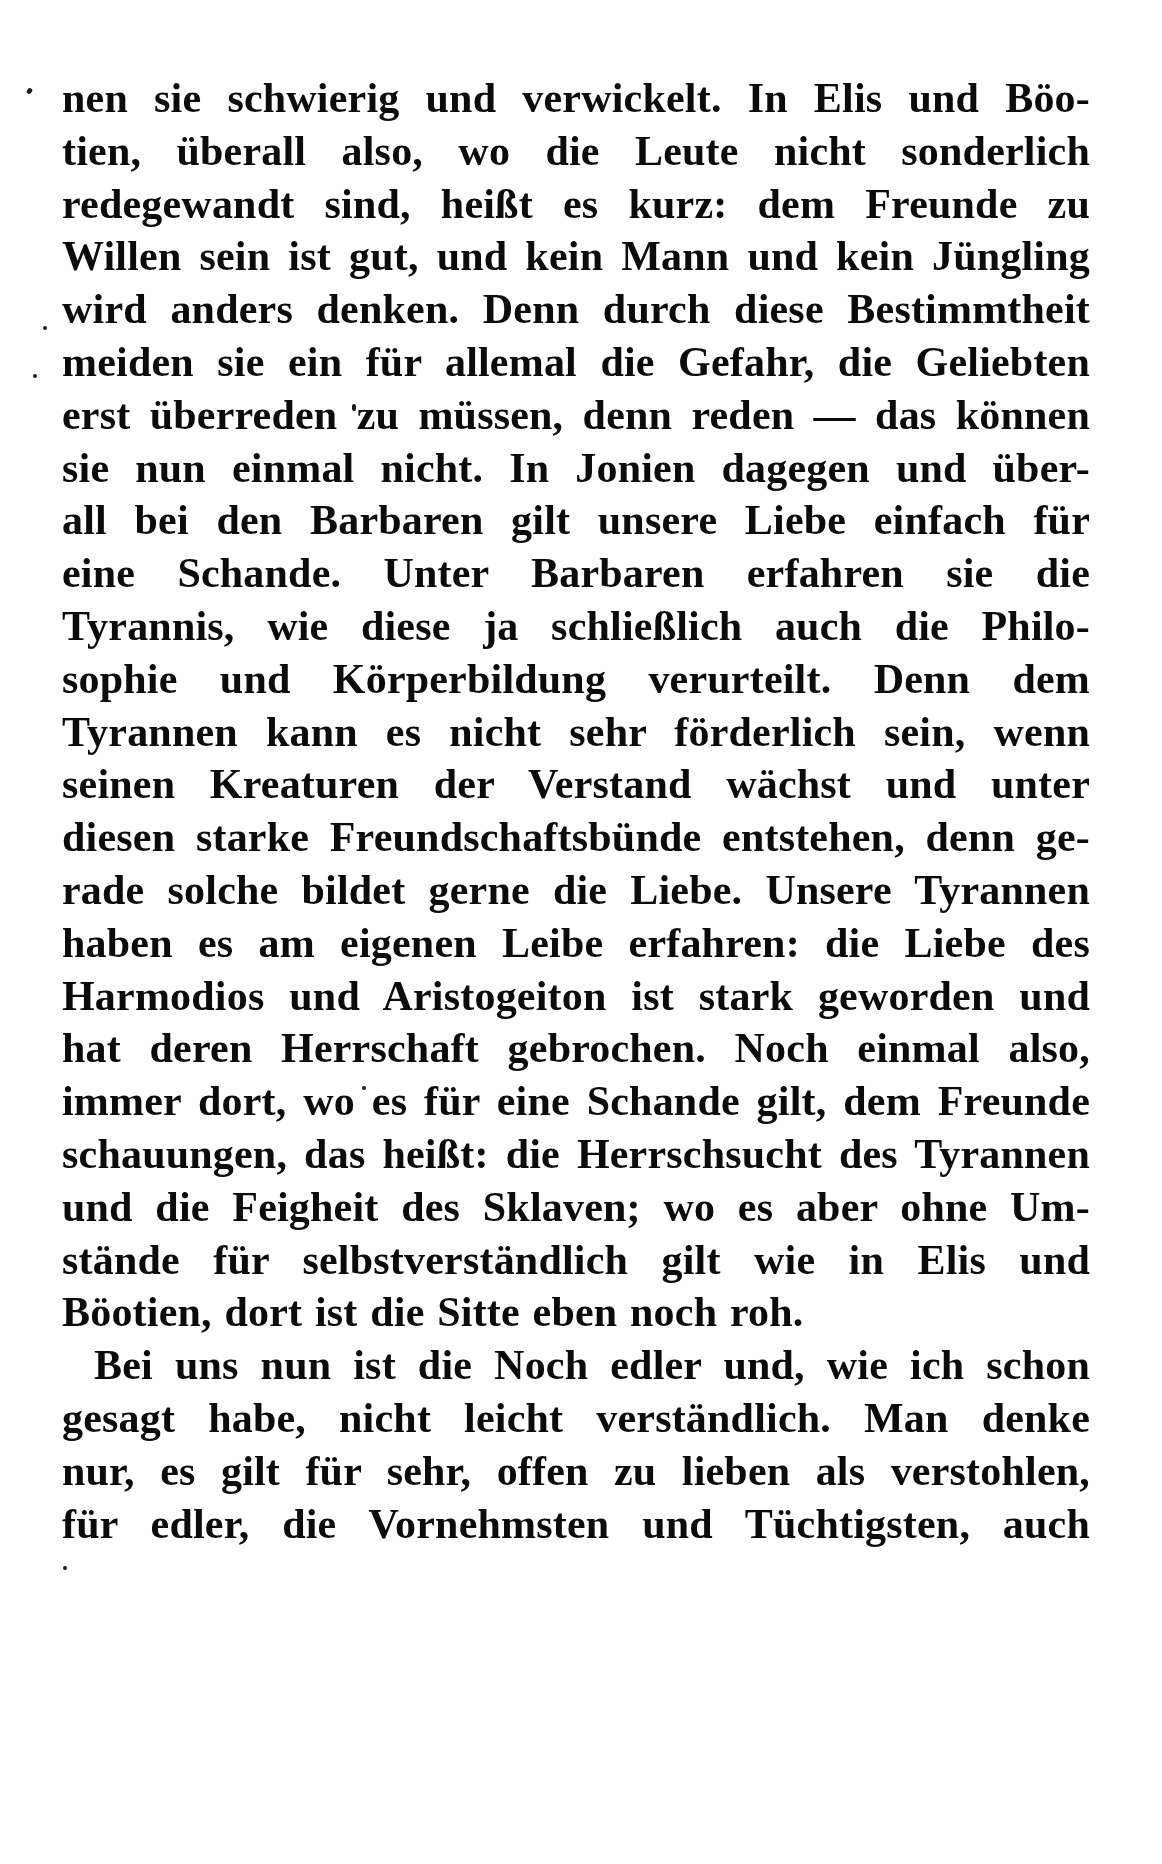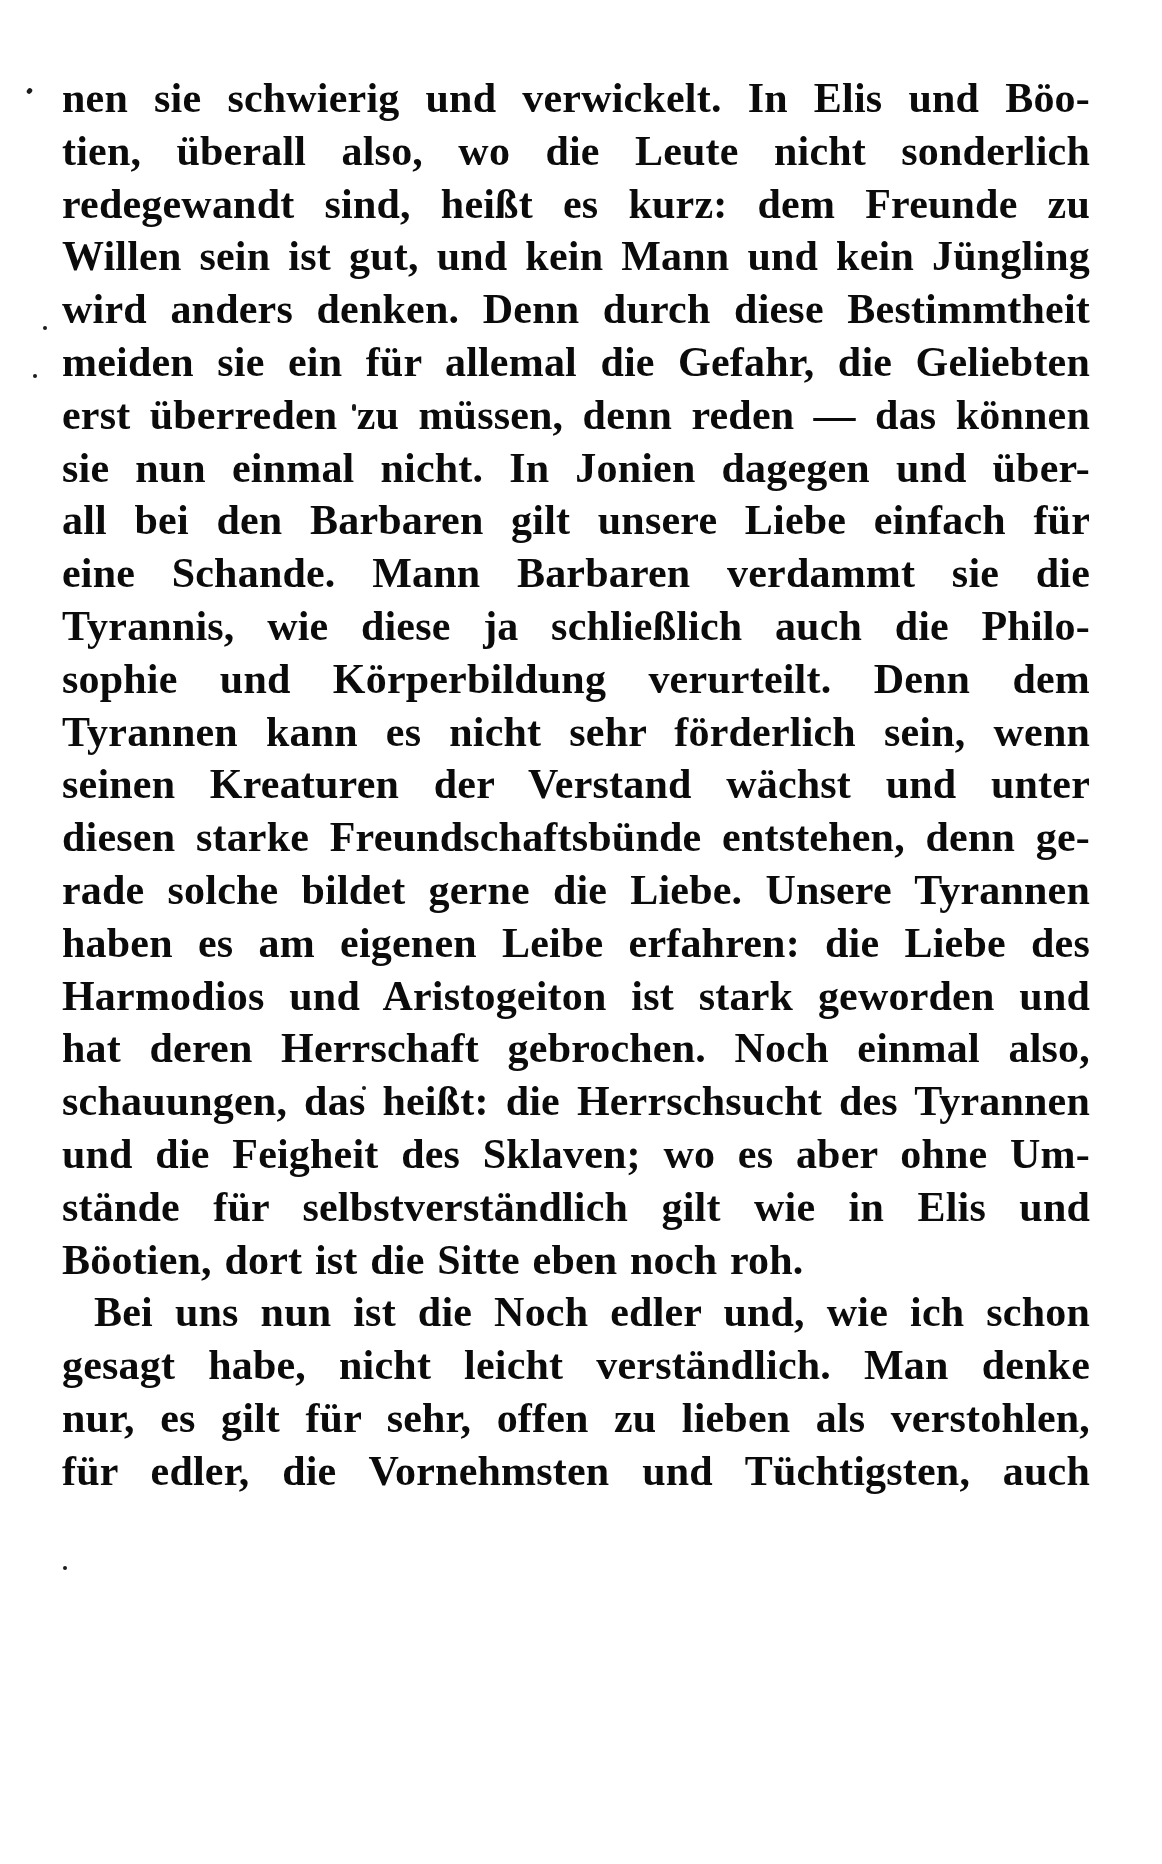--- a/index.html
+++ b/index.html
@@ -81,30 +81,31 @@
   <main class="body-text">
       <div class="line">nen sie schwierig und verwickelt. In Elis und Böo-</div>
       <div class="line">tien, überall also, wo die Leute nicht sonderlich</div>
       <div class="line">redegewandt sind, heißt es kurz: dem Freunde zu</div>
       <div class="line">Willen sein ist gut, und kein Mann und kein Jüngling</div>
       <div class="line">wird anders denken. Denn durch diese Bestimmtheit</div>
       <div class="line">meiden sie ein für allemal die Gefahr, die Geliebten</div>
       <div class="line">erst überreden zu müssen, denn reden — das können</div>
       <div class="line">sie nun einmal nicht. In Jonien dagegen und über-</div>
       <div class="line">all bei den Barbaren gilt unsere Liebe einfach für</div>
-      <div class="line">eine Schande. Mann Barbaren verdammt sie die</div>
+      <div class="line">eine Schande. Unter Barbaren erfahren sie die</div>
       <div class="line">Tyrannis, wie diese ja schließlich auch die Philo-</div>
       <div class="line">sophie und Körperbildung verurteilt. Denn dem</div>
       <div class="line">Tyrannen kann es nicht sehr förderlich sein, wenn</div>
       <div class="line">seinen Kreaturen der Verstand wächst und unter</div>
       <div class="line">diesen starke Freundschaftsbünde entstehen, denn ge-</div>
       <div class="line">rade solche bildet gerne die Liebe. Unsere Tyrannen</div>
       <div class="line">haben es am eigenen Leibe erfahren: die Liebe des</div>
       <div class="line">Harmodios und Aristogeiton ist stark geworden und</div>
       <div class="line">hat deren Herrschaft gebrochen. Noch einmal also,</div>
+      <div class="line">immer dort, wo es für eine Schande gilt, dem Freunde</div>
       <div class="line">schauungen, das heißt: die Herrschsucht des Tyrannen</div>
       <div class="line">und die Feigheit des Sklaven; wo es aber ohne Um-</div>
       <div class="line">stände für selbstverständlich gilt wie in Elis und</div>
       <div class="line flush">Böotien, dort ist die Sitte eben noch roh.</div>
       <div class="line indent">Bei uns nun ist die Noch edler und, wie ich schon</div>
       <div class="line">gesagt habe, nicht leicht verständlich. Man denke</div>
       <div class="line">nur, es gilt für sehr, offen zu lieben als verstohlen,</div>
       <div class="line">für edler, die Vornehmsten und Tüchtigsten, auch</div>
     </main>
 

